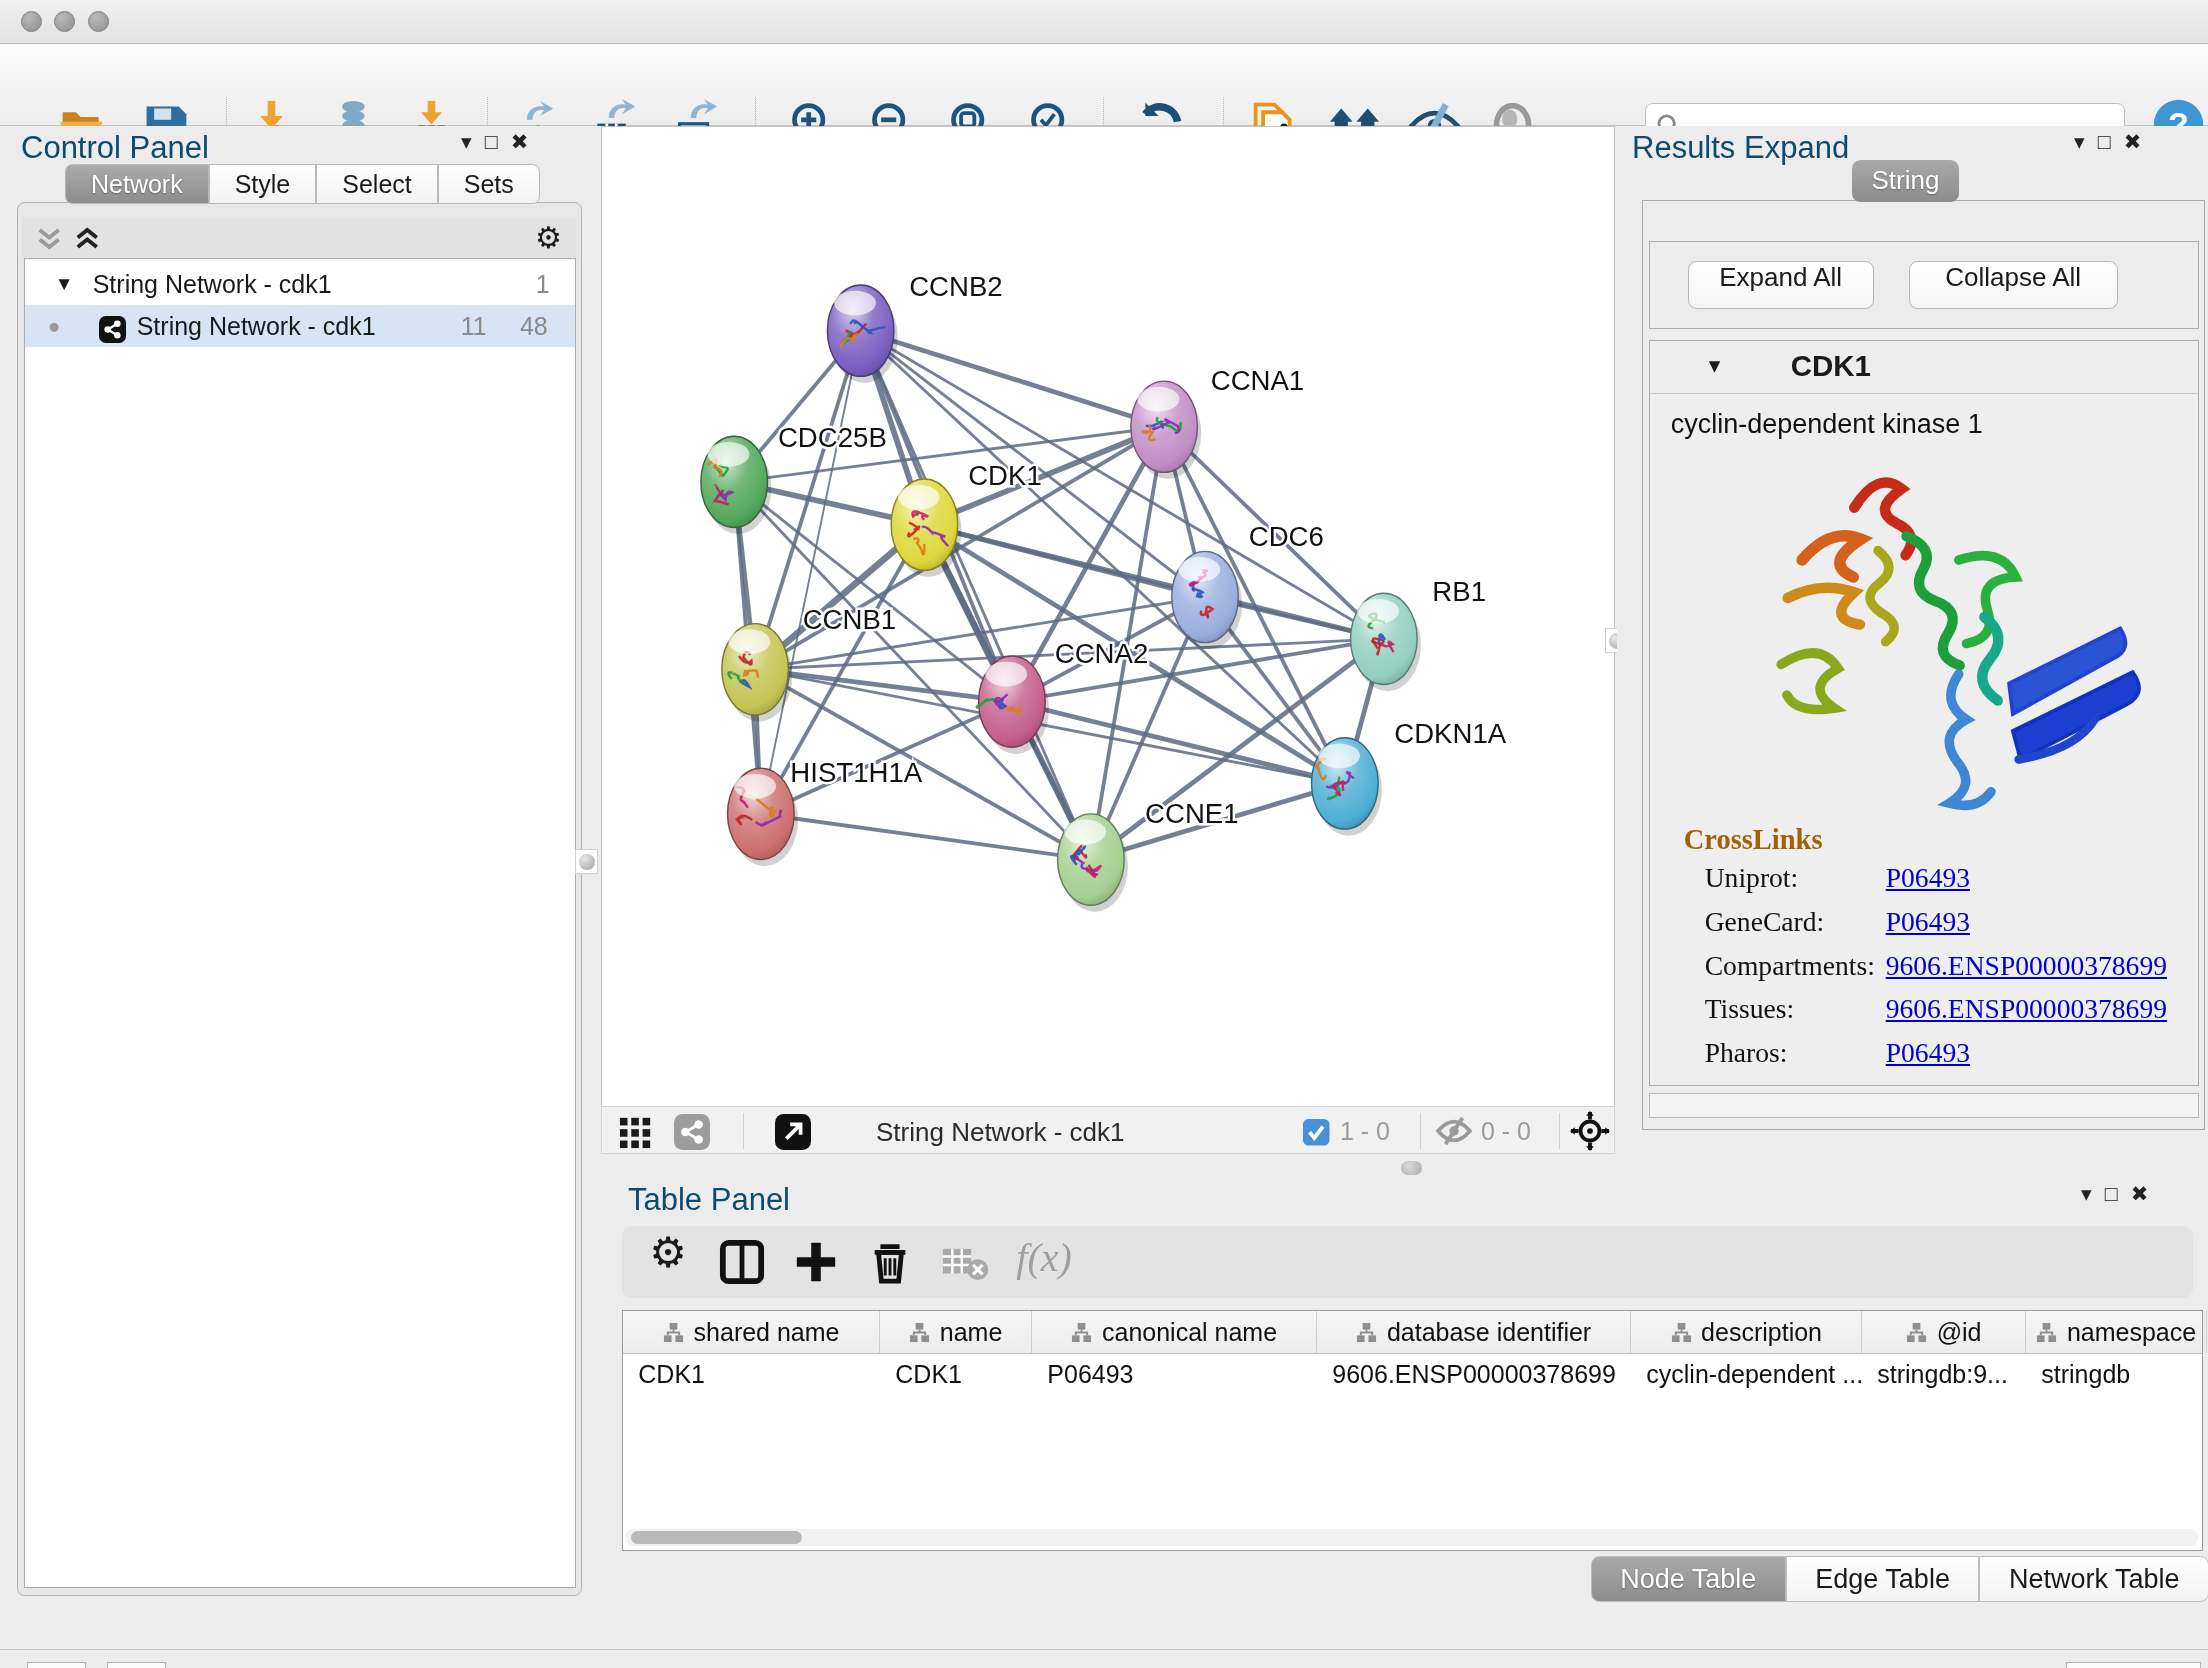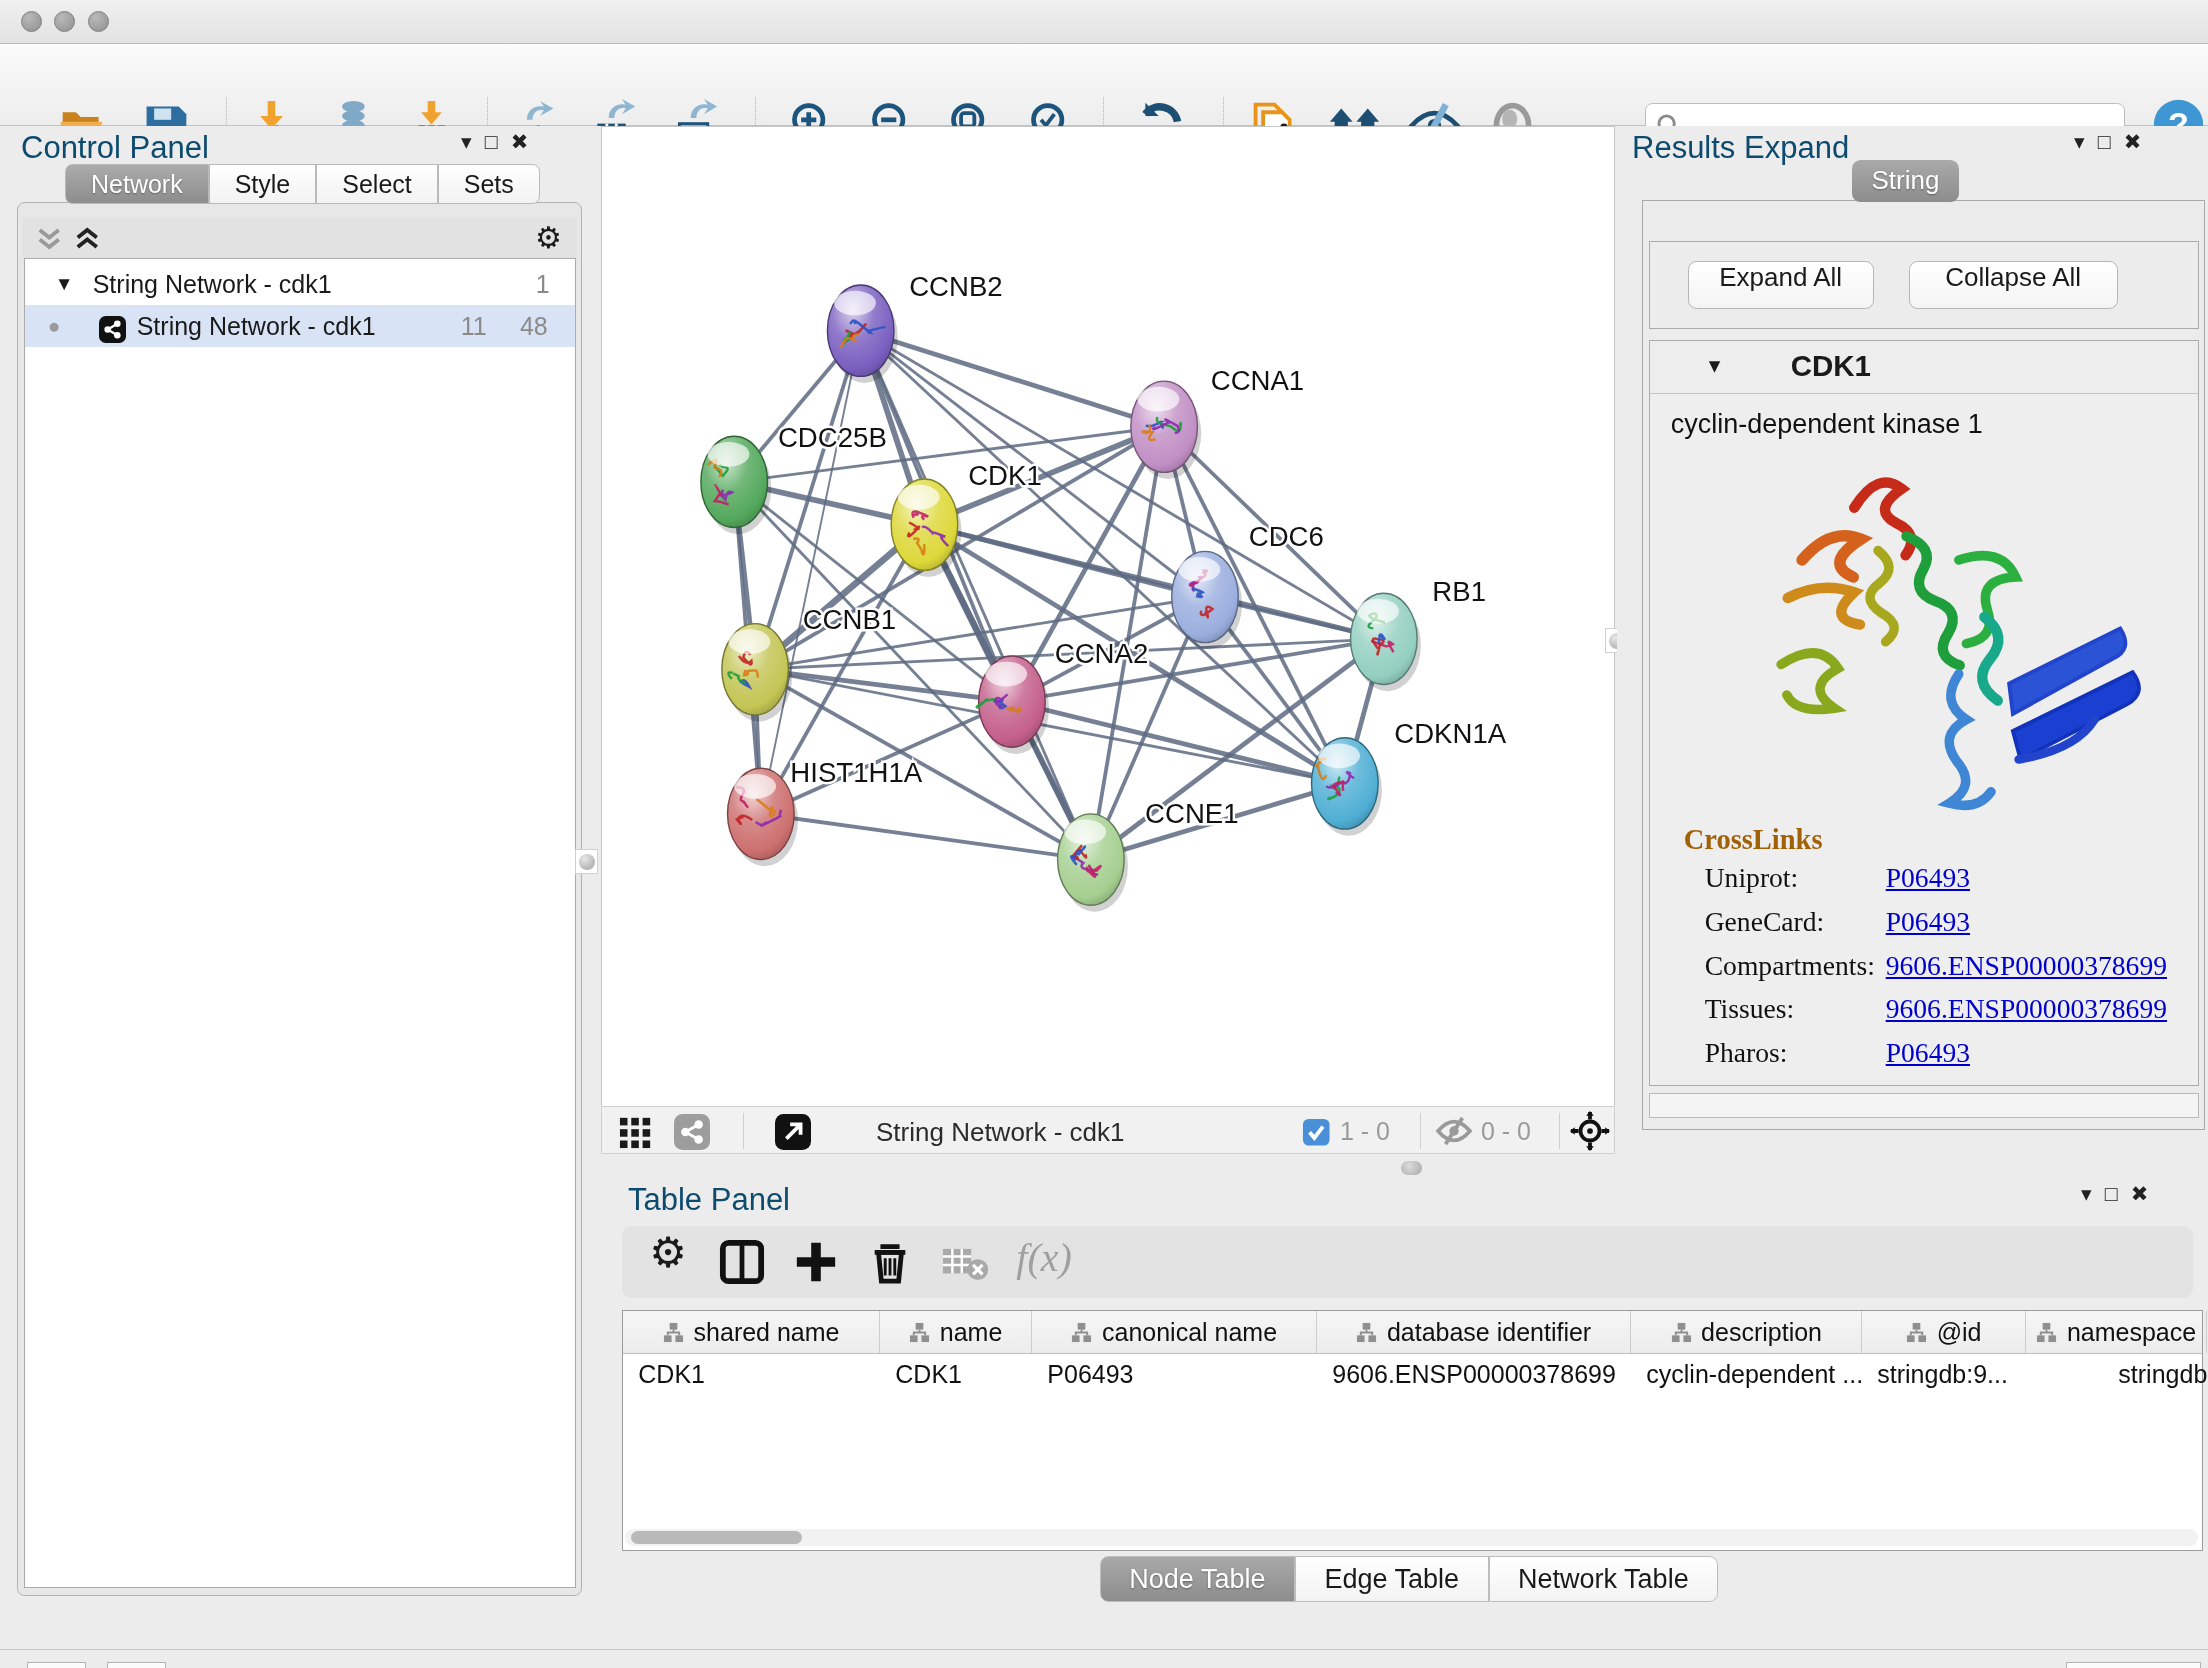--- a/index.html
+++ b/index.html
@@ -82,21 +82,21 @@
   .tp-ic{position:absolute;top:13.3px;cursor:pointer;}
   .fx{position:absolute;top:7.6px;font-size:40px;color:#9f9f9f;font-style:italic;font-family:"Liberation Serif","DejaVu Serif",serif;}
   .tbl{position:absolute;left:13.3px;top:133px;width:1581px;height:241px;background:#fff;border:1.9px solid #9c9c9c;}
   .tbl-header{display:flex;height:43px;background:linear-gradient(#f6f6f6,#ececec);border-bottom:1px solid #bdbdbd;}
   .th{position:relative;display:flex;align-items:center;justify-content:center;gap:9.5px;
       border-right:1px solid #cdcdcd;font-size:25px;color:#111;overflow:hidden;white-space:nowrap;}
   .tbl-row{display:flex;height:40px;}
   .td{padding-left:15px;font-size:25px;line-height:40px;color:#111;overflow:hidden;white-space:nowrap;}
   .tbl-hscroll{position:absolute;left:1.9px;bottom:3.8px;width:1573px;height:17px;background:#f2f2f2;border-radius:8.6px;}
   .tbl-thumb{position:absolute;left:5.7px;top:1.9px;width:171px;height:13.3px;background:#b9b9b9;border-radius:6.7px;}
-  .tp-tabs{position:absolute;left:0;top:379px;width:100%;display:flex;justify-content:center;}
+  .tp-tabs{position:absolute;left:0;top:379px;width:100%;display:flex;justify-content:flex-end;}
   .tp-tab{height:46px;padding:0 28.5px;border:1px solid #bdbdbd;background:linear-gradient(#ffffff,#f3f3f3);
           font-size:27px;line-height:44px;cursor:pointer;}
   .tp-tab:first-child{border-radius:8.6px 0 0 8.6px;}
   .tp-tab:last-child{border-radius:0 8.6px 8.6px 0;}
   .tp-tab.sel{background:linear-gradient(#a9a9a9,#8d8d8d);color:#fff;text-shadow:0 1px 1.9px rgba(0,0,0,.35);}
   
   .statusbar{position:absolute;left:0;top:1605px;width:2208px;height:63px;background:#ececec;border-top:1px solid #c6c6c6;margin-top:44px;}
   .sb-btn{position:absolute;top:12.4px;height:44px;border:1px solid #b3b3b3;background:linear-gradient(#fcfcfc,#f0f0f0);
           display:flex;align-items:center;justify-content:center;cursor:pointer;}
   .mem-dot{width:27px;height:27px;border-radius:50%;background:#1f9e3e;margin-right:11.4px;}
@@ -764,21 +764,21 @@
           </div>
         </div>
       <div id="tbl-body">
           <div class="tbl-row">
             <div class="td" style="width: 257px; flex: 0 0 257px;">CDK1</div>
             <div class="td" style="width: 152px; flex: 0 0 152px;">CDK1</div>
             <div class="td" style="width: 285px; flex: 0 0 285px;">P06493</div>
             <div class="td" style="width: 314px; flex: 0 0 314px;">9606.ENSP00000378699</div>
             <div class="td" style="width: 231px; flex: 0 0 231px;">cyclin-dependent ...</div>
             <div class="td" style="width: 164px; flex: 0 0 164px;">stringdb:9...</div>
-            <div class="td" style="width: 181px; flex: 0 0 181px; text-align: right;">stringdb</div>
+            <div class="td" style="width: 181px; flex: 0 0 181px;">stringdb</div>
           </div>
         </div>
       <div class="tbl-hscroll">
           <div class="tbl-thumb"></div>
         </div>
     </div>
     <div class="tp-tabs">
       <div class="tp-tab sel">Node Table</div>
       <div class="tp-tab">Edge Table</div>
       <div class="tp-tab">Network Table</div>

